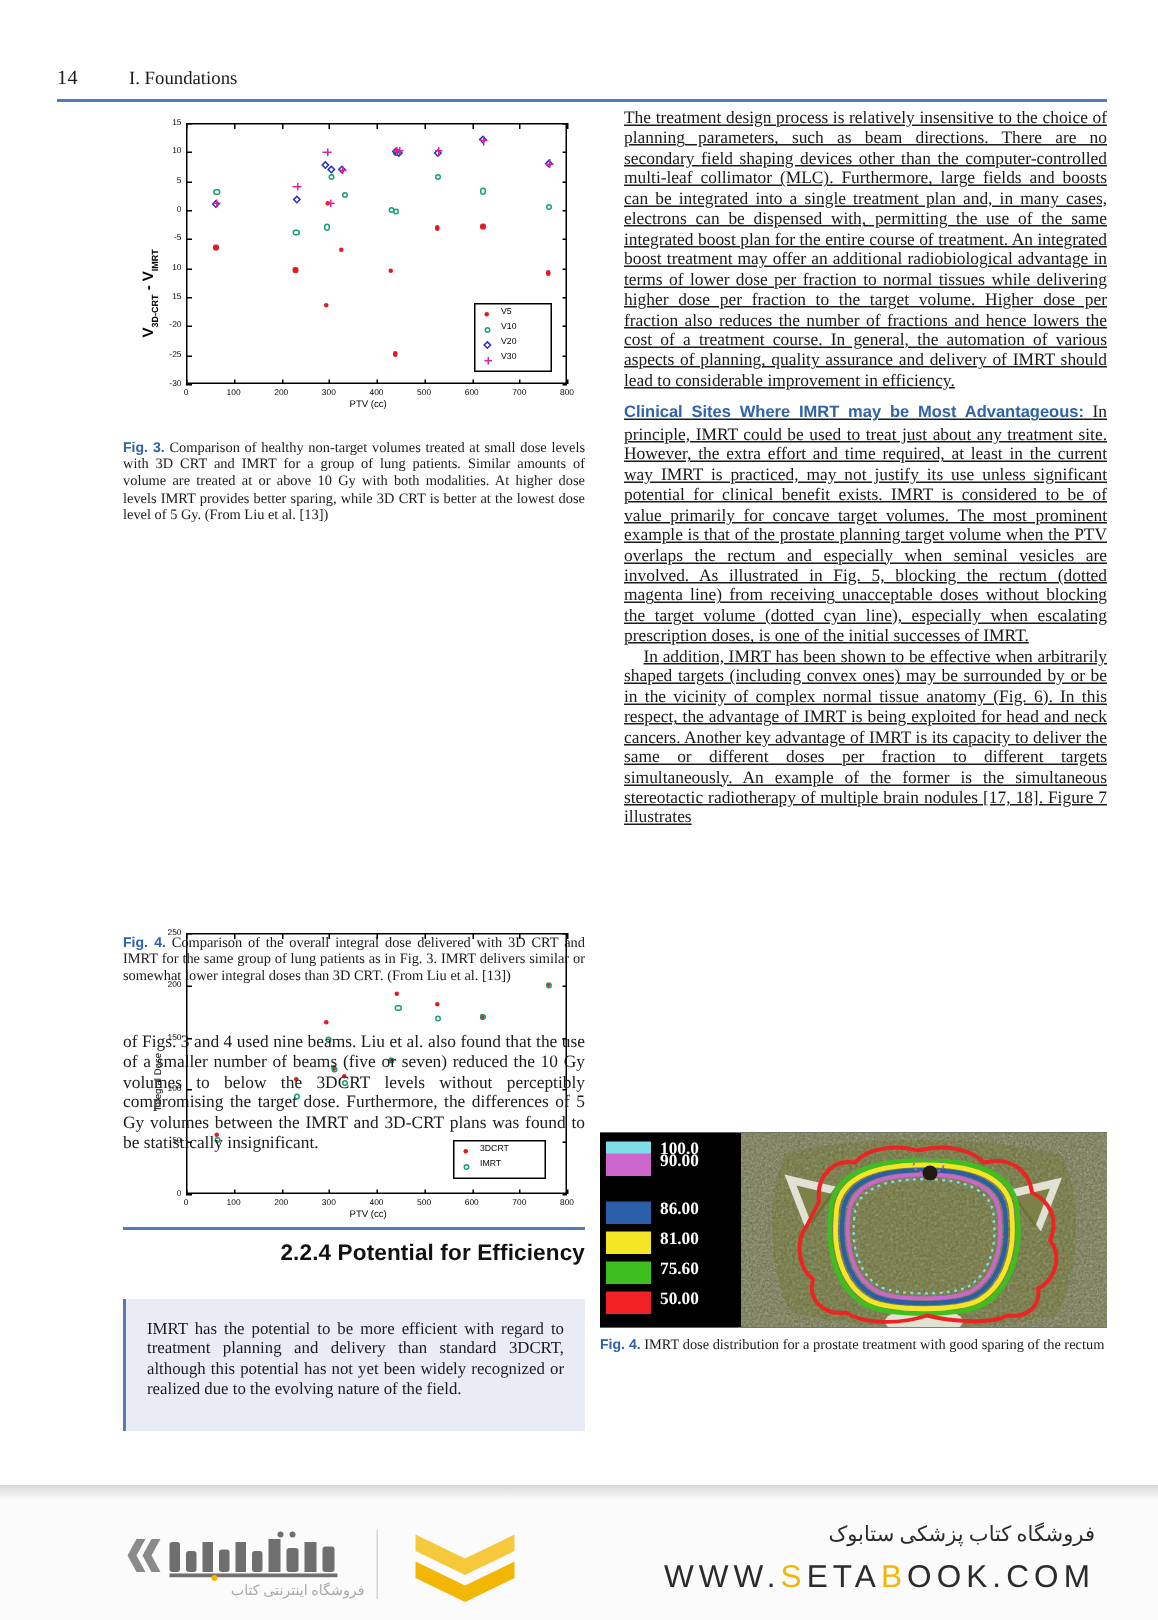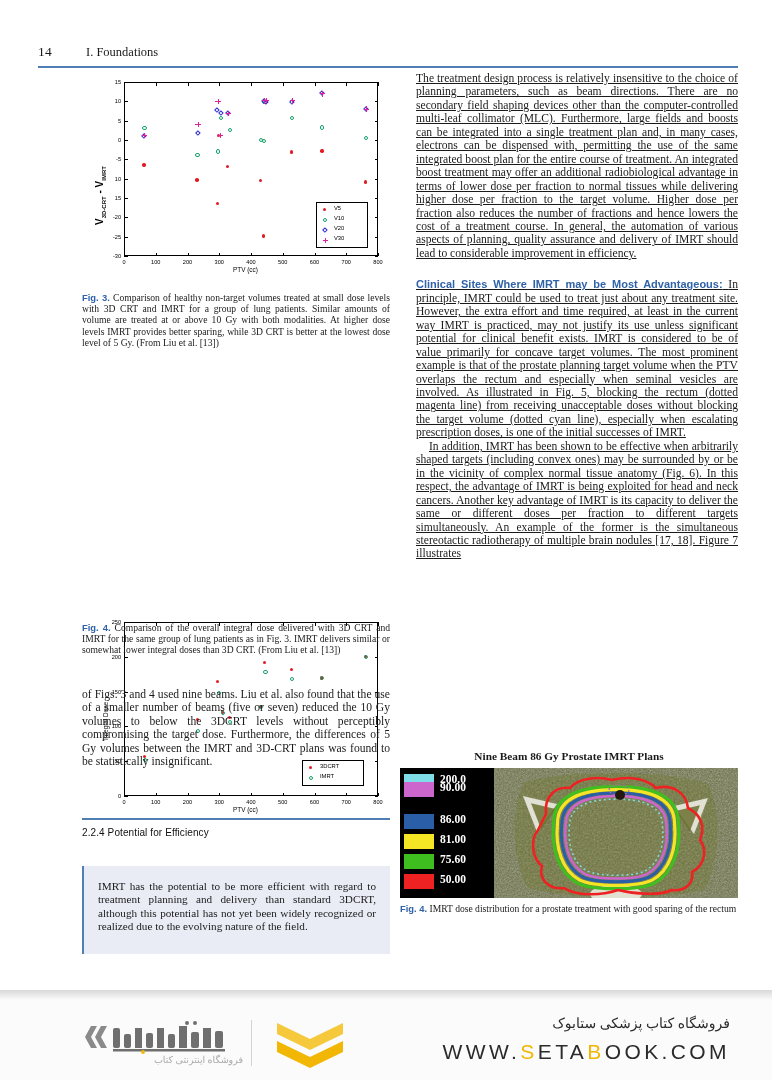--- a/index.html
+++ b/index.html
@@ -26,22 +26,22 @@
   p.body.noindent{text-indent:0;}
   .runin{font-family:"Liberation Sans",sans-serif;font-weight:bold;color:#2f62a8;font-size:11px;}
 
   
   .cap{font-size:9.6px;line-height:11.2px;text-align:justify;hyphens:auto;-webkit-hyphens:auto;}
   .cap b{font-family:"Liberation Sans",sans-serif;color:#2f62a8;font-size:9.4px;font-weight:bold;}
 
   
   .secwrap{position:absolute;left:82px;top:818px;width:308px;}
   .secrule{width:308px;height:1.8px;background:#4f7fb5;}
-  .sechead{font-family:"Liberation Sans",sans-serif;font-weight:normal;font-size:10px;
-           color:#111;margin-top:7px;letter-spacing:.1px;}
+  .sechead{font-family:"Liberation Sans",sans-serif;font-weight:bold;font-size:15px;
+           color:#111;margin-top:7px;letter-spacing:.1px;text-align:right;}
 
   
   .quotebox{position:absolute;left:82px;top:866px;width:308px;height:88px;
             background:#e9ecf5;border-left:2.2px solid #4f7fb5;box-sizing:border-box;}
   .quotebox p{margin:0;padding:14px 14px 0 14px;font-size:11.2px;line-height:13.3px;
               text-align:justify;}
 
   
   .figbox{position:absolute;background:#fff;}
 
@@ -327,35 +327,34 @@
     <div class="secrule"></div>
     <div class="sechead">2.2.4  Potential for Efficiency</div>
   </div>
 
   <div class="quotebox">
     <p>IMRT has the potential to be more efficient with regard to treatment planning and delivery than standard 3DCRT, although this potential has not yet been widely recognized or realized due to the evolving nature of the field.</p>
   </div>
 
   <div class="colR">
     <p class="body noindent">The treatment design process is relatively insensitive to the choice of planning parameters, such as beam directions. There are no secondary field shaping devices other than the computer-controlled multi-leaf collimator (MLC). Furthermore, large fields and boosts can be integrated into a single treatment plan and, in many cases, electrons can be dispensed with, permitting the use of the same integrated boost plan for the entire course of treatment. An integrated boost treatment may offer an additional radiobiological advantage in terms of lower dose per fraction to normal tissues while delivering higher dose per fraction to the target volume. Higher dose per fraction also reduces the number of fractions and hence lowers the cost of a treatment course. In general, the automation of various aspects of planning, quality assurance and delivery of IMRT should lead to considerable improvement in efficiency.</p>
-    <p class="body" style="text-indent:0;margin-top:18px;">
+    <p class="body" style="text-indent:0;margin-top:8px;">
       <span class="runin">Clinical Sites Where IMRT may be Most Advantageous:</span>
       <span>In principle, IMRT could be used to treat just about any treatment site. However, the extra effort and time required, at least in the current way IMRT is practiced, may not justify its use unless significant potential for clinical benefit exists. IMRT is considered to be of value primarily for concave target volumes. The most prominent example is that of the prostate planning target volume when the PTV overlaps the rectum and especially when seminal vesicles are involved. As illustrated in Fig. 5, blocking the rectum (dotted magenta line) from receiving unacceptable doses without blocking the target volume (dotted cyan line), especially when escalating prescription doses, is one of the initial successes of IMRT.</span>
     </p>
     <p class="body">In addition, IMRT has been shown to be effective when arbitrarily shaped targets (including convex ones) may be surrounded by or be in the vicinity of complex normal tissue anatomy (Fig. 6). In this respect, the advantage of IMRT is being exploited for head and neck cancers. Another key advantage of IMRT is its capacity to deliver the same or different doses per fraction to different targets simultaneously. An example of the former is the simultaneous stereotactic radiotherapy of multiple brain nodules [17, 18]. Figure 7 illustrates</p>
   </div>
 
   <div class="fig5wrap">
-    <div class="fig5title">Nine Beam 86 Gy Prostate IMRT Plans</div>
 
     <div class="fig5img">
       <div class="cbar" id="colorbar">
           <div class="cswatchrow" style="top: 6px;">
             <div class="cswatch" style="background: rgb(127, 221, 232);"></div>
-            <div class="cval">200.0</div>
+            <div class="cval">100.0</div>
           </div>
           <div class="cswatchrow" style="top: 14px; padding-left: 35px;">
             <div class="cswatch" style="background: rgb(204, 102, 204);"></div>
             <div class="cval">90.00</div>
           </div>
           <div class="cswatchrow" style="top: 46px;">
             <div class="cswatch" style="background: rgb(42, 95, 168);"></div>
             <div class="cval">86.00</div>
           </div>
           <div class="cswatchrow" style="top: 66px;">

